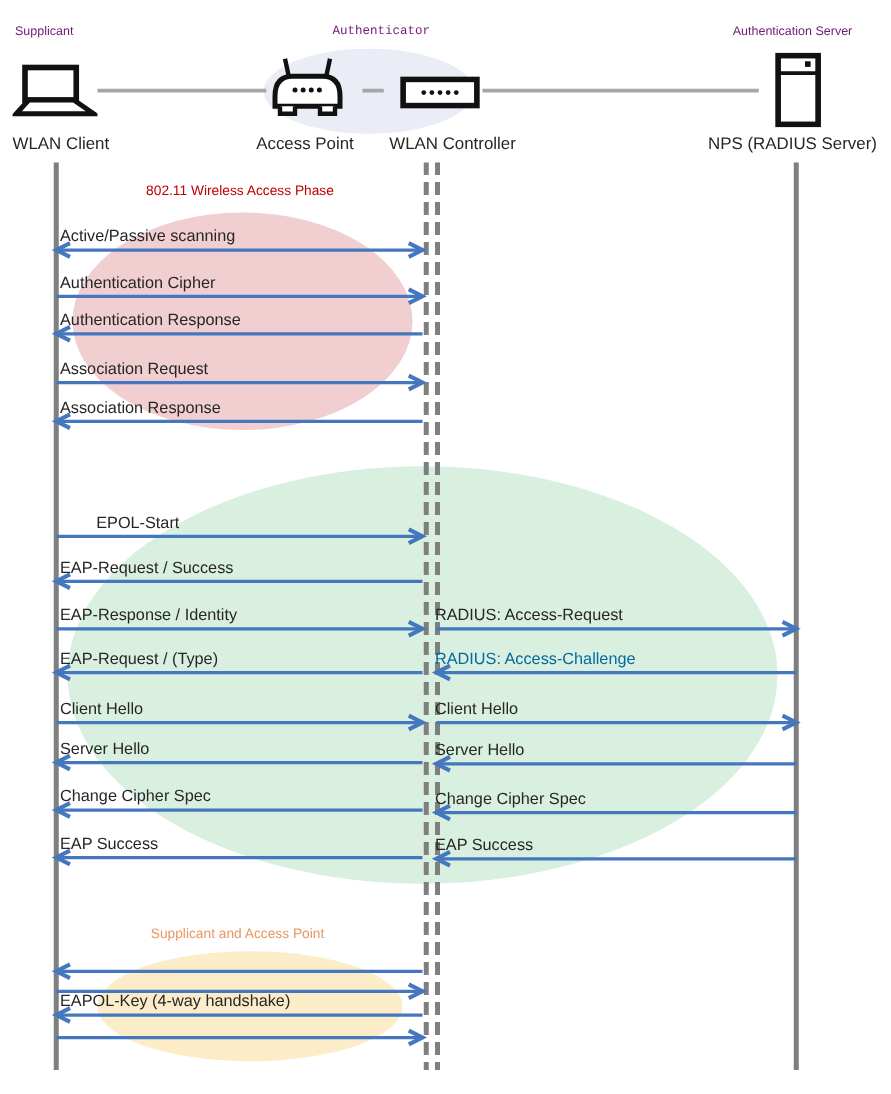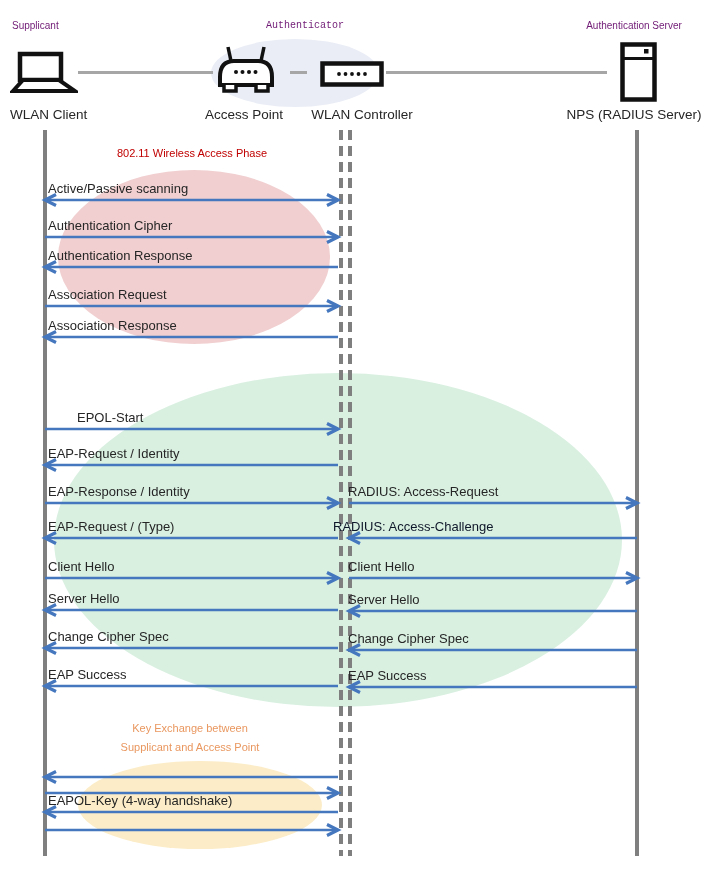--- a/index.html
+++ b/index.html
@@ -79,21 +79,20 @@
   <div class="device-label" style="left:164px;width:160px;">Access Point</div>
   <div class="device-label" style="left:282px;width:160px;">WLAN Controller</div>
   <div class="device-label" style="left:554px;width:160px;">NPS (RADIUS Server)</div>
 
   <div class="lifeline" style="left:43px;"></div>
   <div class="lifeline-dashed" style="left:339px;"></div>
   <div class="lifeline-dashed" style="left:348px;"></div>
   <div class="lifeline" style="left:635px;"></div>
 
   <div class="phase-title" style="left:42px;top:147px;color:#C00000;">802.11 Wireless Access Phase</div>
-  <div class="phase-title" style="left:40px;top:722px;color:#E9975F;">Key Exchange between</div>
   <div class="phase-title" style="left:40px;top:741px;color:#E9975F;">Supplicant and Access Point</div>
 
   <svg id="arrows-svg">
       <g>
         <line x1="45" x2="338" y1="200" y2="200" stroke="#4577BE" stroke-width="2.6"></line>
         <path d="M 327 194.5 L 338 200 L 327 205.5" fill="none" stroke="#4577BE" stroke-width="3.2"></path>
         <path d="M 56 194.5 L 45 200 L 56 205.5" fill="none" stroke="#4577BE" stroke-width="3.2"></path>
       </g>
       <g>
         <line x1="45" x2="338" y1="237" y2="237" stroke="#4577BE" stroke-width="2.6"></line>
@@ -184,25 +183,25 @@
         <path d="M 327 824.5 L 338 830 L 327 835.5" fill="none" stroke="#4577BE" stroke-width="3.2"></path>
       </g>
     </svg>
   <div id="labels-host" class="abs" style="left:0;top:0;">
       <div class="msg-label" style="left: 48px; top: 180px; color: rgb(38, 38, 38);">Active/Passive scanning</div>
       <div class="msg-label" style="left: 48px; top: 217px; color: rgb(38, 38, 38);">Authentication Cipher</div>
       <div class="msg-label" style="left: 48px; top: 247px; color: rgb(38, 38, 38);">Authentication Response</div>
       <div class="msg-label" style="left: 48px; top: 286px; color: rgb(38, 38, 38);">Association Request</div>
       <div class="msg-label" style="left: 48px; top: 317px; color: rgb(38, 38, 38);">Association Response</div>
       <div class="msg-label" style="left: 48px; top: 409px; color: rgb(38, 38, 38); padding-left: 29px;">EPOL-Start</div>
-      <div class="msg-label" style="left: 48px; top: 445px; color: rgb(38, 38, 38);">EAP-Request / Identity</div>
+      <div class="msg-label" style="left: 48px; top: 445px; color: rgb(38, 38, 38);">EAP-Request / Success</div>
       <div class="msg-label" style="left: 48px; top: 483px; color: rgb(38, 38, 38);">EAP-Response / Identity</div>
       <div class="msg-label" style="left: 348px; top: 483px; color: rgb(38, 38, 38);">RADIUS: Access-Request</div>
       <div class="msg-label" style="left: 48px; top: 518px; color: rgb(38, 38, 38);">EAP-Request / (Type)</div>
-      <div class="msg-label" style="left: 333px; top: 518px; color: #0f172a;">RADIUS: Access-Challenge</div>
+      <div class="msg-label" style="left: 348px; top: 518px; color: #0369a1;">RADIUS: Access-Challenge</div>
       <div class="msg-label" style="left: 48px; top: 558px; color: rgb(38, 38, 38);">Client Hello</div>
       <div class="msg-label" style="left: 348px; top: 558px; color: rgb(38, 38, 38);">Client Hello</div>
       <div class="msg-label" style="left: 48px; top: 590px; color: rgb(38, 38, 38);">Server Hello</div>
       <div class="msg-label" style="left: 348px; top: 591px; color: rgb(38, 38, 38);">Server Hello</div>
       <div class="msg-label" style="left: 48px; top: 628px; color: rgb(38, 38, 38);">Change Cipher Spec</div>
       <div class="msg-label" style="left: 348px; top: 630px; color: rgb(38, 38, 38);">Change Cipher Spec</div>
       <div class="msg-label" style="left: 48px; top: 666px; color: rgb(38, 38, 38);">EAP Success</div>
       <div class="msg-label" style="left: 348px; top: 667px; color: rgb(38, 38, 38);">EAP Success</div>
       <div class="msg-label" style="left: 48px; top: 792px; color: rgb(38, 38, 38);">EAPOL-Key (4-way handshake)</div>
     </div>

